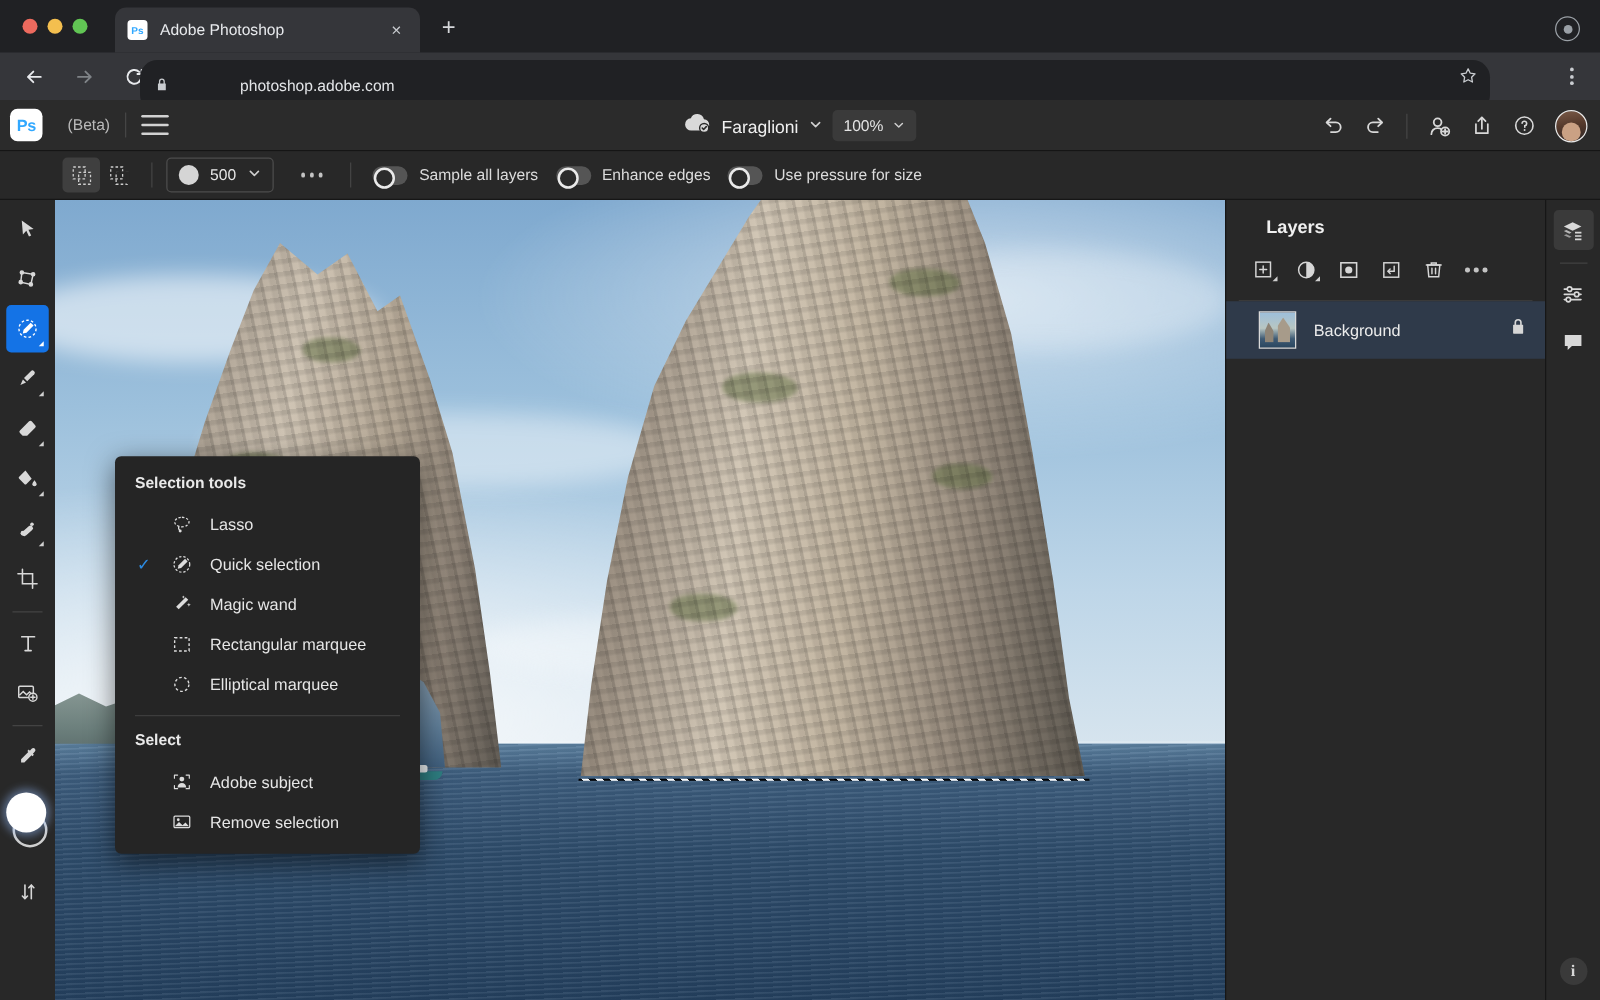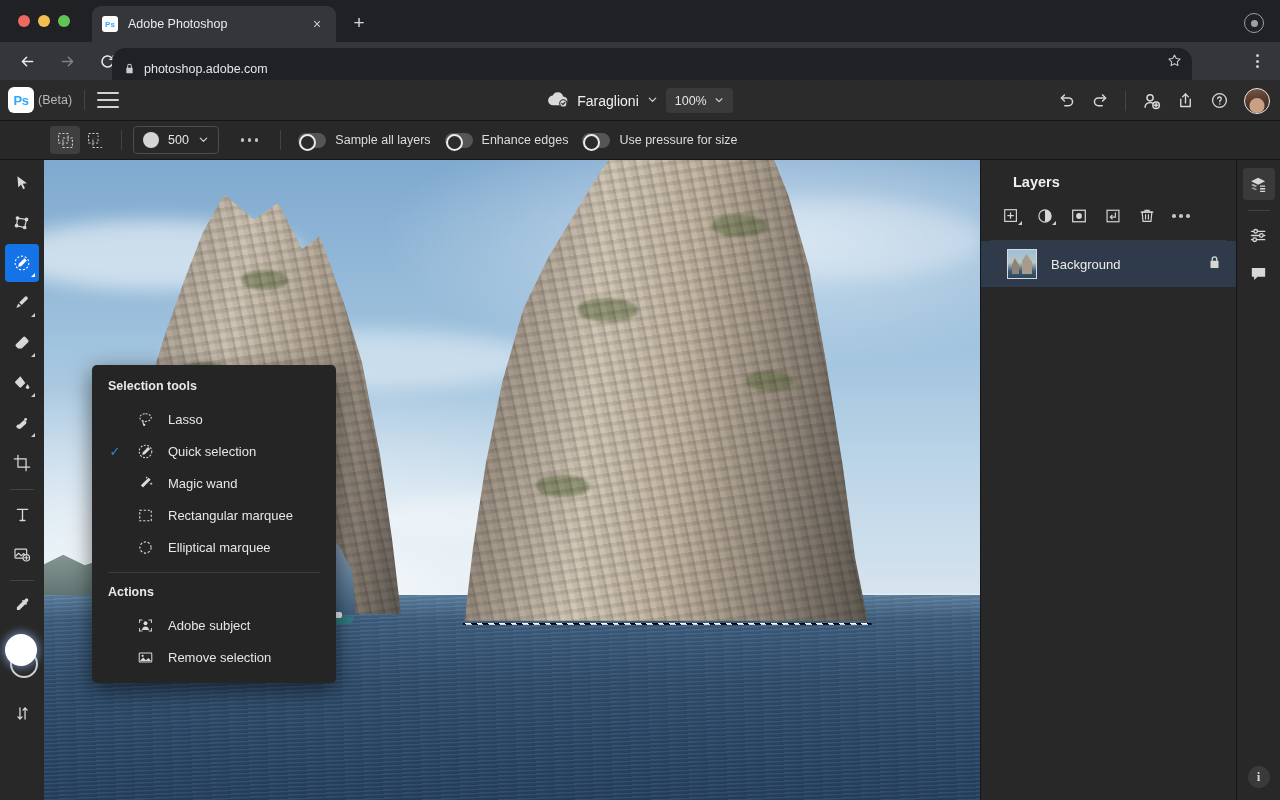--- a/index.html
+++ b/index.html
@@ -59,20 +59,21 @@
     width: 30px; height: 30px; margin-left: 10px; border-radius: 50%;
     display: flex; align-items: center; justify-content: center;
     color: #e8eaed;
   }
   .nav-btn.dim { color: #7f8387; }
   .nav-btn:first-child { margin-left: 12px; }
   .urlbar {
     position: absolute; left: 112px; top: 6px; width: 1080px; height: 42px;
     background: #202124; border-radius: 14px; display: flex; align-items: center;
     padding: 0 12px;
+    gap: 48px;
   }
   .url-text { font-size: 12.5px; color: #e3e5e8; margin-left: 9px; }
   .url-star { position: absolute; right: 10px; top: 5px; color: #c9ccd0; }
   .kebab {
     position: absolute; right: 12px; top: 8px; width: 22px; height: 22px;
     display: flex; flex-direction: column; align-items: center; justify-content: center; gap: 2.5px;
   }
   .kebab i { width: 3px; height: 3px; border-radius: 50%; background: #c9ccd0; display: block; }
 
   
@@ -84,21 +85,21 @@
     position: absolute; top: 0; left: 0; width: 1280px; height: 41px;
     background: #2b2b2b; border-bottom: 1px solid #151515;
     display: flex; align-items: center;
   }
   .ps-logo {
     width: 26px; height: 26px; margin-left: 8px; border-radius: 6px;
     background: #ffffff; color: #31a8ff;
     font-size: 13px; font-weight: bold; letter-spacing: -.4px;
     display: flex; align-items: center; justify-content: center; flex: none;
   }
-  .beta { margin-left: 4px; font-size: 12.5px; color: #b9b9b9; }
+  .beta { margin-left: 20px; font-size: 12.5px; color: #b9b9b9; }
   .vdiv { width: 1px; height: 20px; background: #454545; margin: 0 12px; }
   .hamb { width: 22px; height: 16px; display: flex; flex-direction: column; justify-content: space-between; }
   .hamb i { height: 2px; background: #d2d2d2; display: block; border-radius: 1px; }
 
   .doc-center {
     position: absolute; left: 0; right: 0; top: 0; height: 41px;
     display: flex; align-items: center; justify-content: center; gap: 8px;
     pointer-events: none;
   }
   .doc-center > * { pointer-events: auto; }
@@ -727,21 +728,21 @@
         <div class="mitem">
           <span class="micon">
             <svg width="17" height="17" viewBox="0 0 20 20" fill="none" stroke="currentColor" stroke-width="1.3">
                 <circle cx="10" cy="10" r="6.6" stroke-dasharray="2.6 2.1"></circle>
               </svg>
           </span>
           <span class="mlabel">Elliptical marquee</span>
         </div>
 
         <div class="menu-sep"></div>
-        <div class="menu-head" style="padding-top:8px;">Actions</div>
+        <div class="menu-head" style="padding-top:8px;">Select</div>
 
         <div class="mitem">
           <span class="micon">
             <svg width="17" height="17" viewBox="0 0 20 20" fill="none" stroke="currentColor" stroke-width="1.1">
                 <path d="M3 3.6h3M3 3.6v3M17 3.6h-3M17 3.6v3M3 16.4h3M3 16.4v-3M17 16.4h-3M17 16.4v-3" stroke-linecap="round"></path>
                 <circle cx="10" cy="7.4" r="2.3" fill="currentColor" stroke="none"></circle>
                 <path d="M5.9 15.4c0-2.5 1.8-4.3 4.1-4.3s4.1 1.8 4.1 4.3z" fill="currentColor" stroke="none"></path>
               </svg>
           </span>
           <span class="mlabel">Adobe subject</span>

